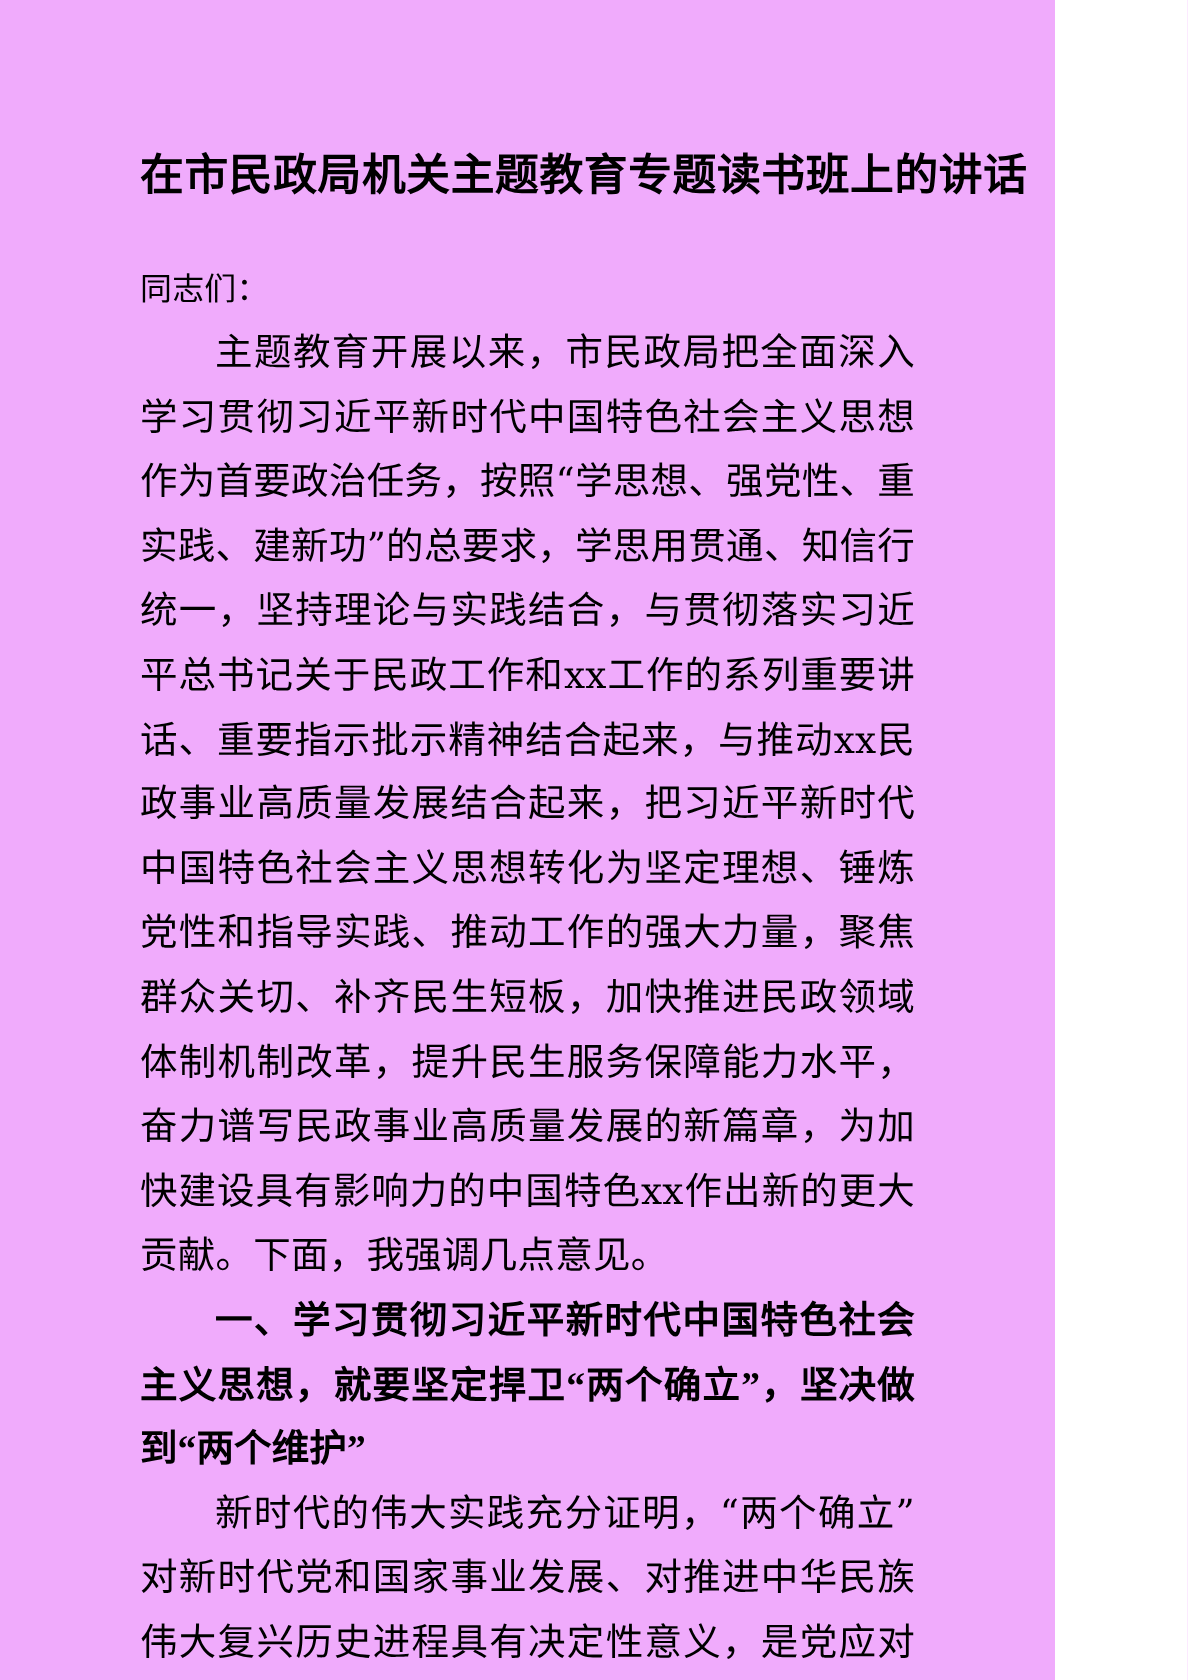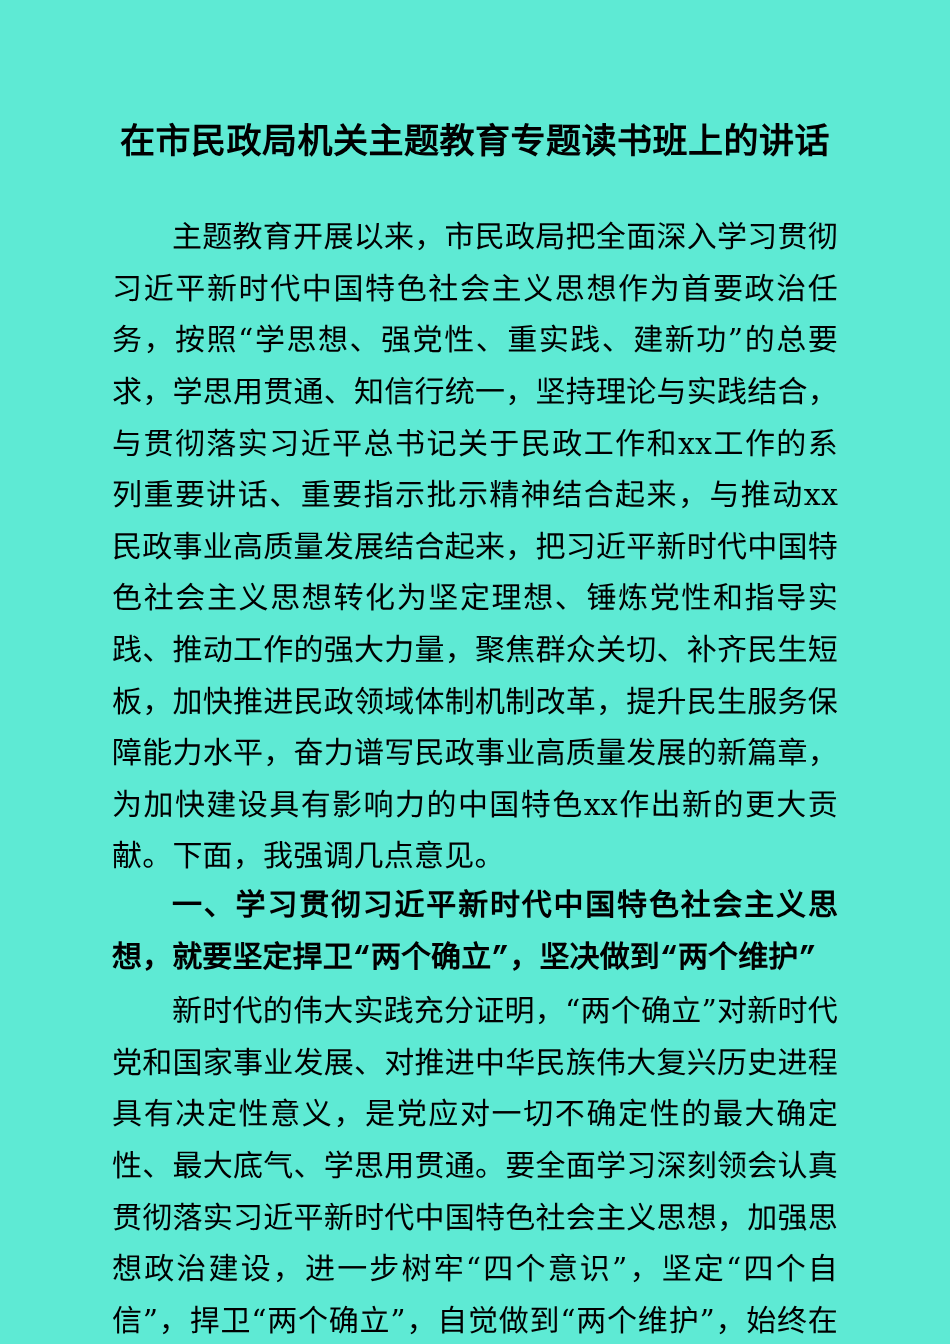--- a/index.html
+++ b/index.html
@@ -8,25 +8,25 @@
     background: #ffffff;
   }
   body {
     width: 950px;
     height: 1344px;
     font-family: "DejaVu Serif", "Liberation Serif", serif;
     color: #000000;
     overflow: hidden;
   }
   .page {
-    width: 950px;
+    width: 844px;
     height: 1344px;
     box-sizing: border-box;
     padding: 118px 112px 40px 112px;
-    background: #5eead4;
+    background: #f0abfc;
     position: relative;
   }
   .doc-title {
     font-family: "DejaVu Sans", "Liberation Sans", sans-serif;
     font-weight: bold;
     font-size: 35px;
     line-height: 1.35;
     text-align: center;
     letter-spacing: 0.5px;
     margin: 0 0 46px 0;
@@ -41,32 +41,33 @@
   .para {
     font-size: 30px;
     line-height: 1.72;
     margin: 0;
     text-indent: 2em;
     text-align: justify;
     text-justify: inter-ideograph;
     letter-spacing: 0.2px;
   }
   .para.heading {
-    font-family: Liberation Mono, monospace;
+    font-family: Liberation Serif, serif;
     font-weight: bold;
     letter-spacing: 0.1px;
   }
 </style>
 </head>
 <body>
 
 <div class="page">
 
   <h1 class="doc-title">在市民政局机关主题教育专题读书班上的讲话</h1>
 
+  <p class="salutation">同志们：</p>
 
   <p class="para">主题教育开展以来，市民政局把全面深入学习贯彻习近平新时代中国特色社会主义思想作为首要政治任务，按照“学思想、强党性、重实践、建新功”的总要求，学思用贯通、知信行统一，坚持理论与实践结合，与贯彻落实习近平总书记关于民政工作和xx工作的系列重要讲话、重要指示批示精神结合起来，与推动xx民政事业高质量发展结合起来，把习近平新时代中国特色社会主义思想转化为坚定理想、锤炼党性和指导实践、推动工作的强大力量，聚焦群众关切、补齐民生短板，加快推进民政领域体制机制改革，提升民生服务保障能力水平，奋力谱写民政事业高质量发展的新篇章，为加快建设具有影响力的中国特色xx作出新的更大贡献。下面，我强调几点意见。</p>
 
   <p class="para heading">一、学习贯彻习近平新时代中国特色社会主义思想，就要坚定捍卫“两个确立”，坚决做到“两个维护”</p>
 
   <p class="para">新时代的伟大实践充分证明，“两个确立”对新时代党和国家事业发展、对推进中华民族伟大复兴历史进程具有决定性意义，是党应对一切不确定性的最大确定性、最大底气、学思用贯通。要全面学习深刻领会认真贯彻落实习近平新时代中国特色社会主义思想，加强思想政治建设，进一步树牢“四个意识”，坚定“四个自信”，捍卫“两个确立”，自觉做到“两个维护”，始终在思想上政治上行动上自觉同以习近平同志为</p>
 
 </div>
 
 </body></html>

